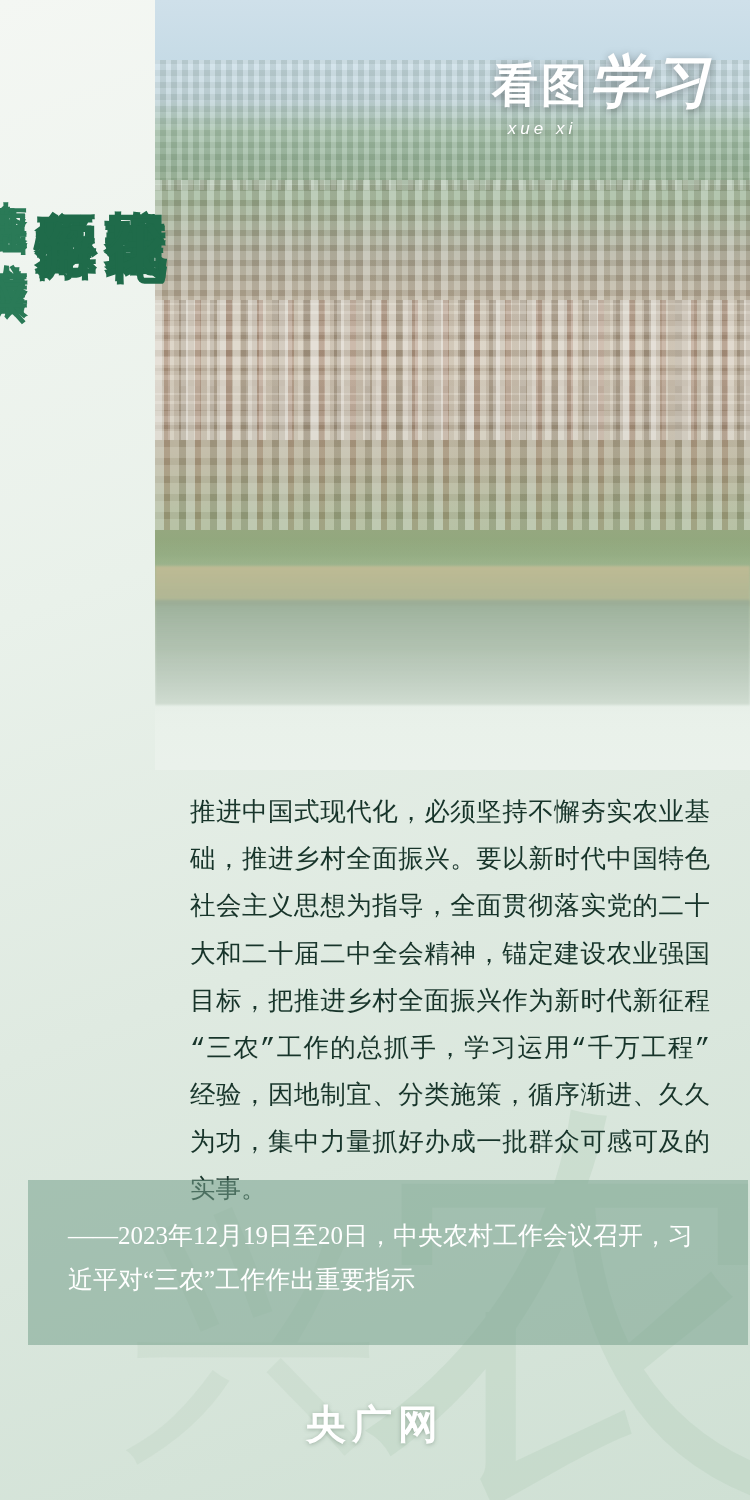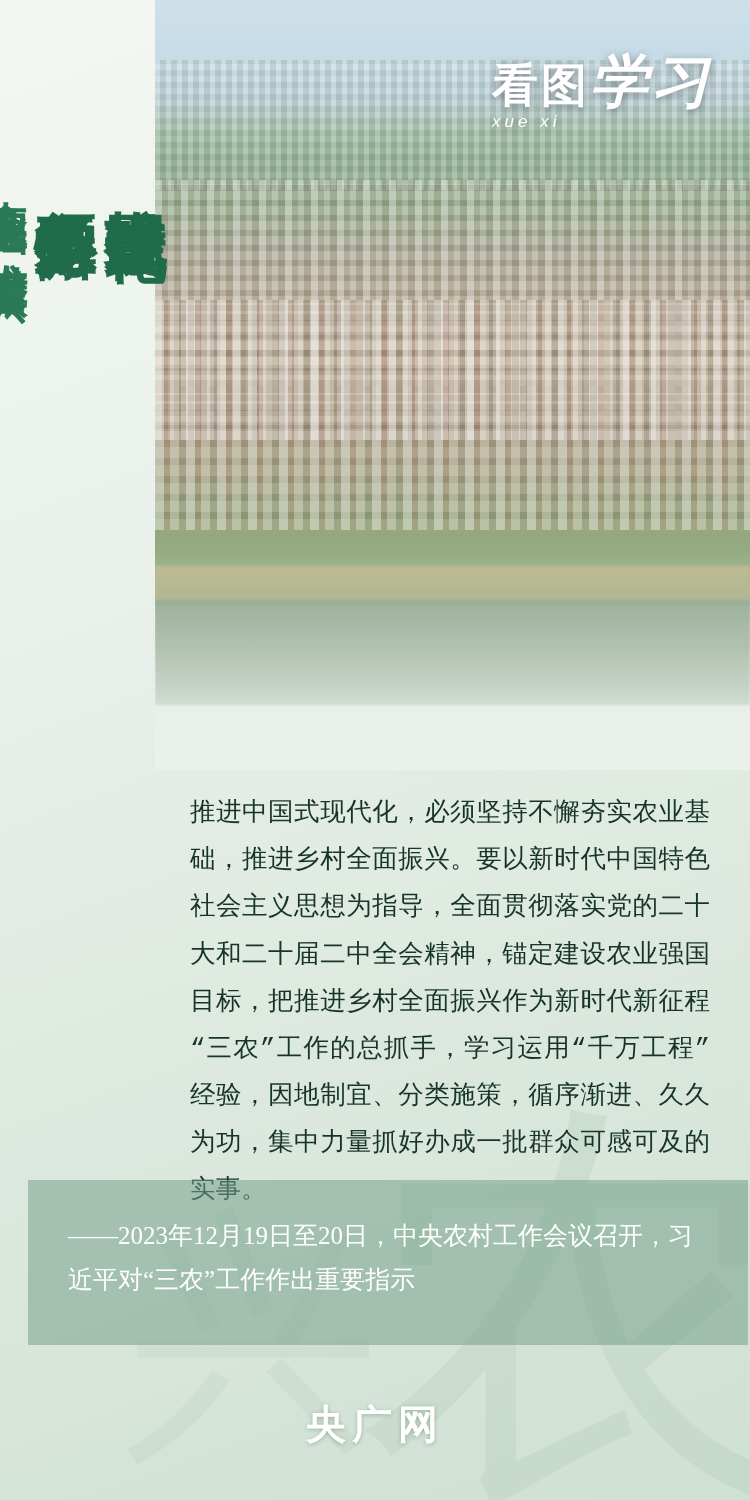--- a/index.html
+++ b/index.html
@@ -128,39 +128,39 @@
     background: linear-gradient(to bottom, rgba(233,241,234,0) 0%, rgba(233,241,234,0.92) 70%, #eaf1eb 100%);
   }
 
   
   .logo {
     position: absolute;
     top: 52px;
     right: 38px;
     z-index: 5;
     color: #ffffff;
-    text-align: left;
+    text-align: center;
     text-shadow: 0 2px 8px rgba(0,0,0,0.35);
   }
   .logo-main {
     font-size: 46px;
     letter-spacing: 3px;
     font-weight: bold;
     line-height: 1;
     font-family: "Liberation Serif", serif;
   }
   .logo-main .cursive {
     font-size: 58px;
     font-style: italic;
     font-family: "DejaVu Serif", serif;
   }
   .logo-pinyin {
     font-size: 17px;
     letter-spacing: 4px;
-    margin-top: 2px;
+    margin-top: 9px;
     font-family: "Liberation Sans", sans-serif;
     font-style: italic;
     padding-right: 120px;
   }
 
   
   .vtitle {
     position: absolute;
     top: 160px;
     left: 18px;

